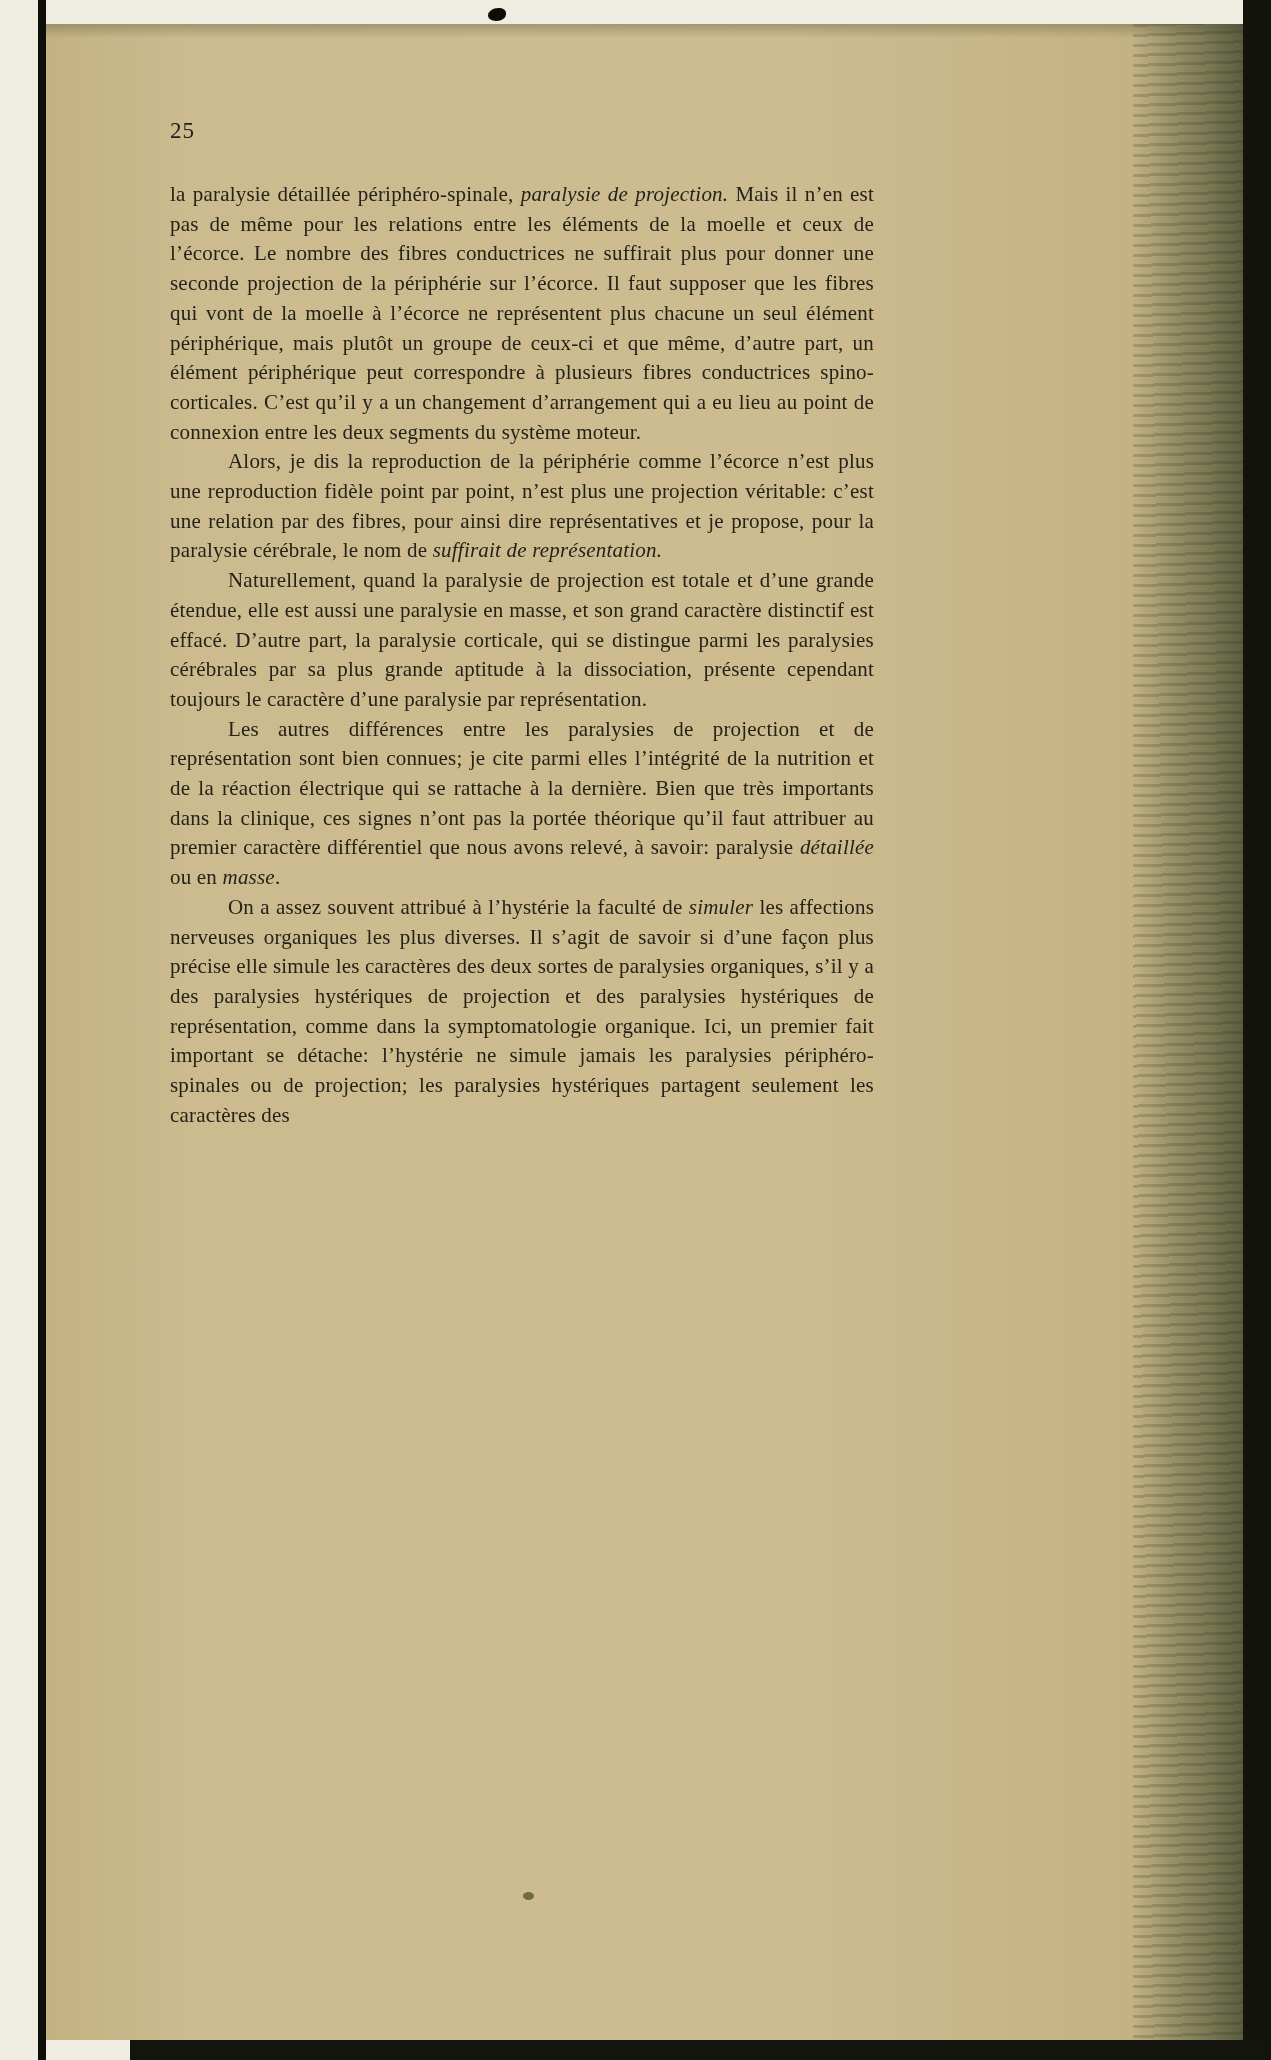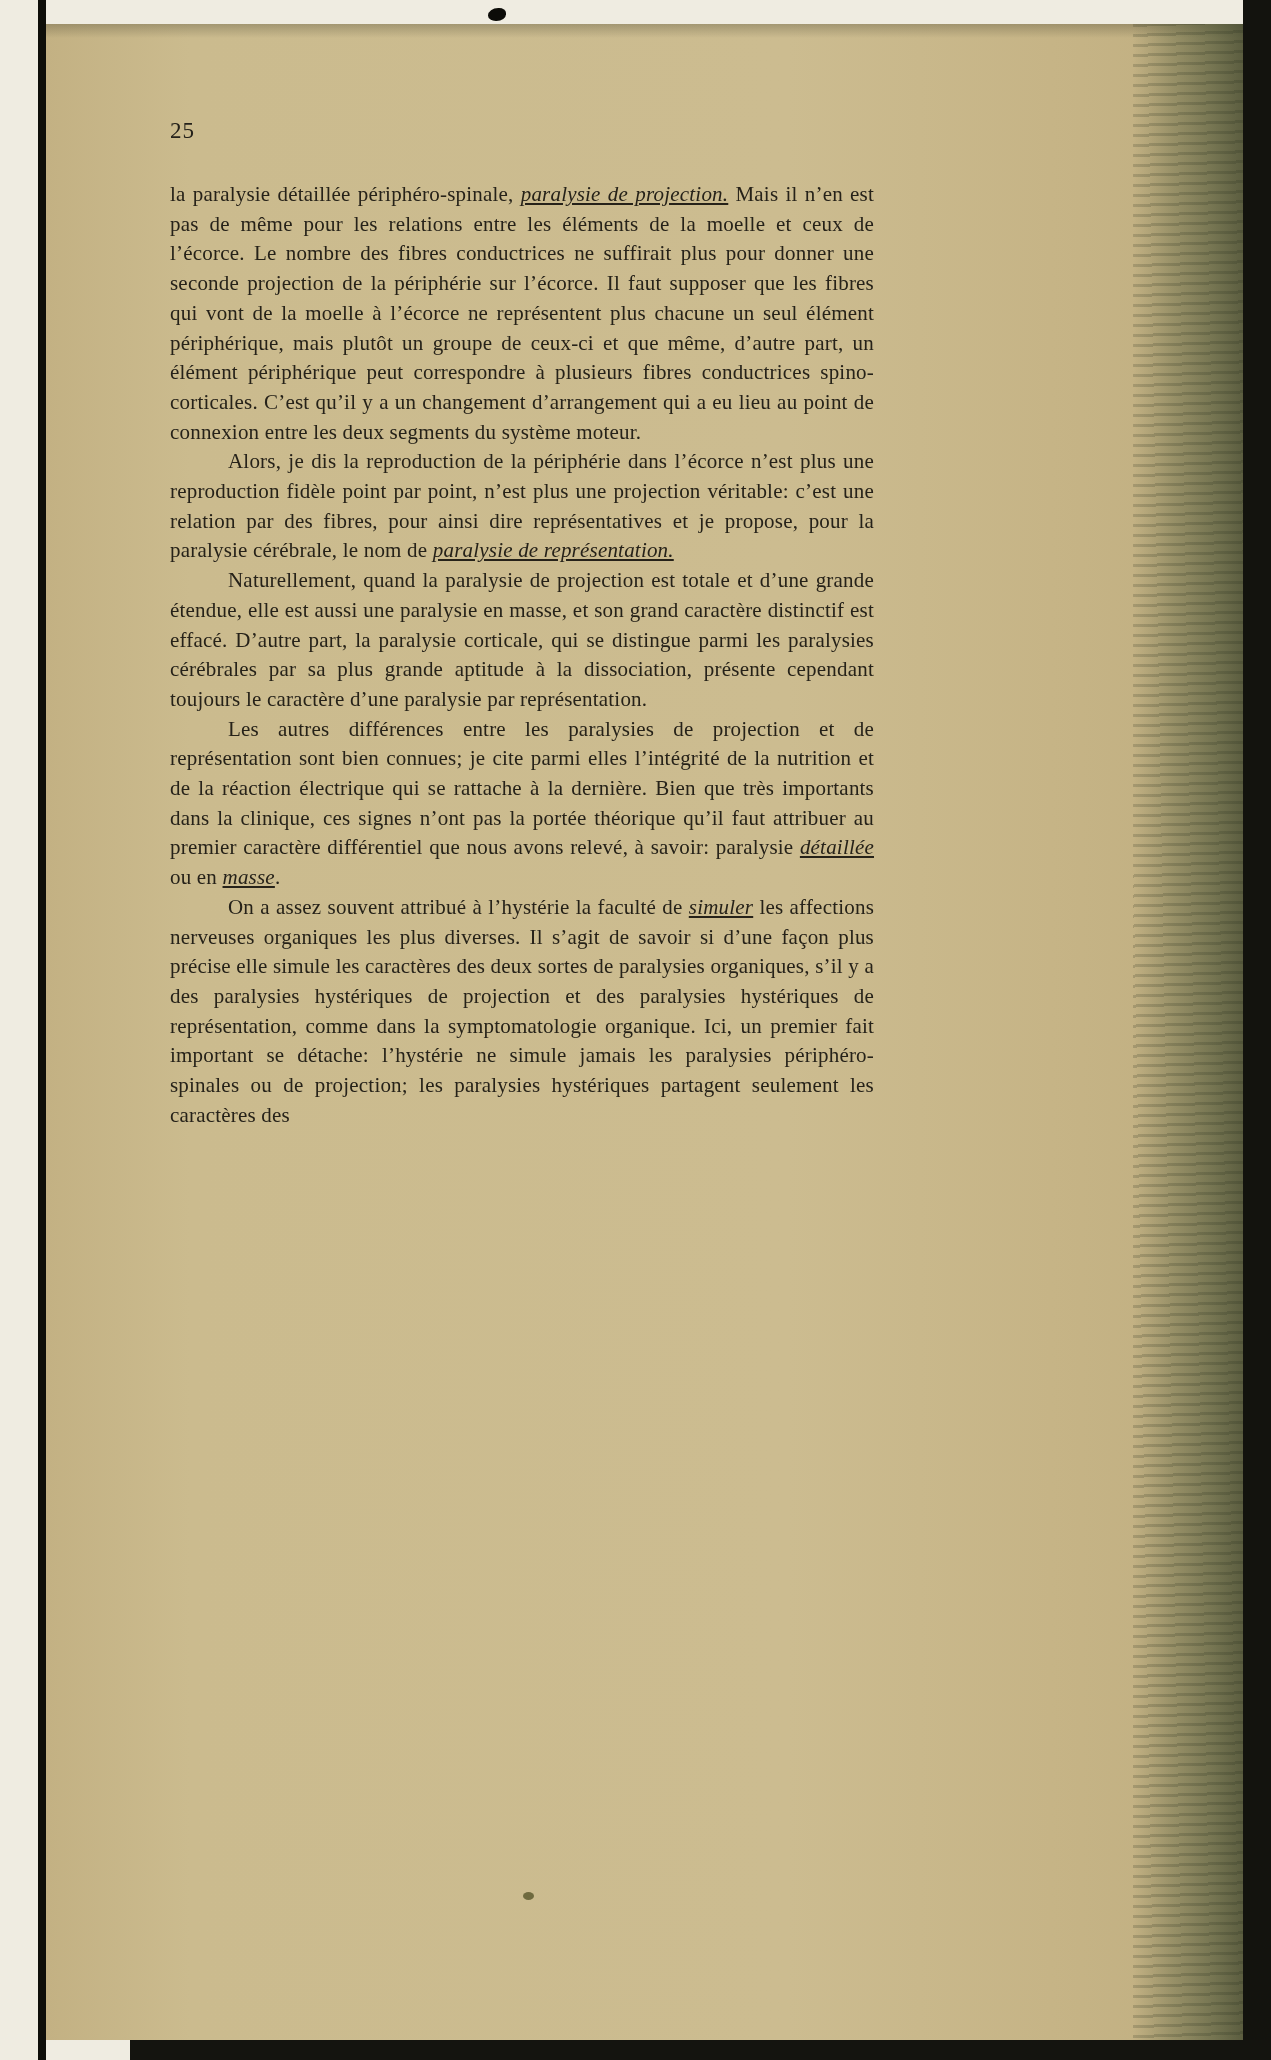--- a/index.html
+++ b/index.html
@@ -91,21 +91,20 @@
     letter-spacing: 0.2px;
   }
   .text-block p.para {
     margin: 0;
   }
   .text-block p.para.indent {
     text-indent: 58px;
   }
   .text-block em {
     font-style: italic;
-    text-decoration: underline;
   }
   
   .ink-dot {
     position: absolute;
     left: 477px; top: 1868px;
     width: 11px; height: 8px;
     background: #6f6a3f;
     border-radius: 50%;
   }
 </style>
@@ -119,21 +118,21 @@
   <div class="top-blob"></div>
 
   <div class="paper">
     <div class="top-shade"></div>
     <div class="shade-band"></div>
 
     <div class="page-number">25</div>
 
     <div class="text-block">
         <p class="para"><span>la paralysie détaillée périphéro-spinale, </span><em>paralysie de projection.</em><span> Mais il n’en est pas de même pour les relations entre les éléments de la moelle et ceux de l’écorce. Le nombre des fibres conductrices ne suffirait plus pour donner une seconde projection de la périphérie sur l’écorce. Il faut supposer que les fibres qui vont de la moelle à l’écorce ne représentent plus chacune un seul élément périphérique, mais plutôt un groupe de ceux-ci et que même, d’autre part, un élément périphérique peut correspondre à plusieurs fibres conductrices spino-corticales. C’est qu’il y a un changement d’arrangement qui a eu lieu au point de connexion entre les deux segments du système moteur.</span></p>
-        <p class="para indent"><span>Alors, je dis la reproduction de la périphérie dans l’écorce n’est plus une reproduction fidèle point par point, n’est plus une projection véritable: c’est une relation par des fibres, pour ainsi dire représentatives et je propose, pour la paralysie cérébrale, le nom de </span><em>paralysie de représentation.</em></p>
+        <p class="para indent"><span>Alors, je dis la reproduction de la périphérie comme l’écorce n’est plus une reproduction fidèle point par point, n’est plus une projection véritable: c’est une relation par des fibres, pour ainsi dire représentatives et je propose, pour la paralysie cérébrale, le nom de </span><em>suffirait de représentation.</em></p>
         <p class="para indent"><span>Naturellement, quand la paralysie de projection est totale et d’une grande étendue, elle est aussi une paralysie en masse, et son grand caractère distinctif est effacé. D’autre part, la paralysie corticale, qui se distingue parmi les paralysies cérébrales par sa plus grande aptitude à la dissociation, présente cependant toujours le caractère d’une paralysie par représentation.</span></p>
         <p class="para indent"><span>Les autres différences entre les paralysies de projection et de représentation sont bien connues; je cite parmi elles l’intégrité de la nutrition et de la réaction électrique qui se rattache à la dernière. Bien que très importants dans la clinique, ces signes n’ont pas la portée théorique qu’il faut attribuer au premier caractère différentiel que nous avons relevé, à savoir: paralysie </span><em>détaillée</em><span> ou en </span><em>masse</em><span>.</span></p>
         <p class="para indent"><span>On a assez souvent attribué à l’hystérie la faculté de </span><em>simuler</em><span> les affections nerveuses organiques les plus diverses. Il s’agit de savoir si d’une façon plus précise elle simule les caractères des deux sortes de paralysies organiques, s’il y a des paralysies hystériques de projection et des paralysies hystériques de représentation, comme dans la symptomatologie organique. Ici, un premier fait important se détache: l’hystérie ne simule jamais les paralysies périphéro-spinales ou de projection; les paralysies hystériques partagent seulement les caractères des</span></p>
       </div>
 
     <div class="ink-dot"></div>
   </div>
 </div>
 
 </body></html>

